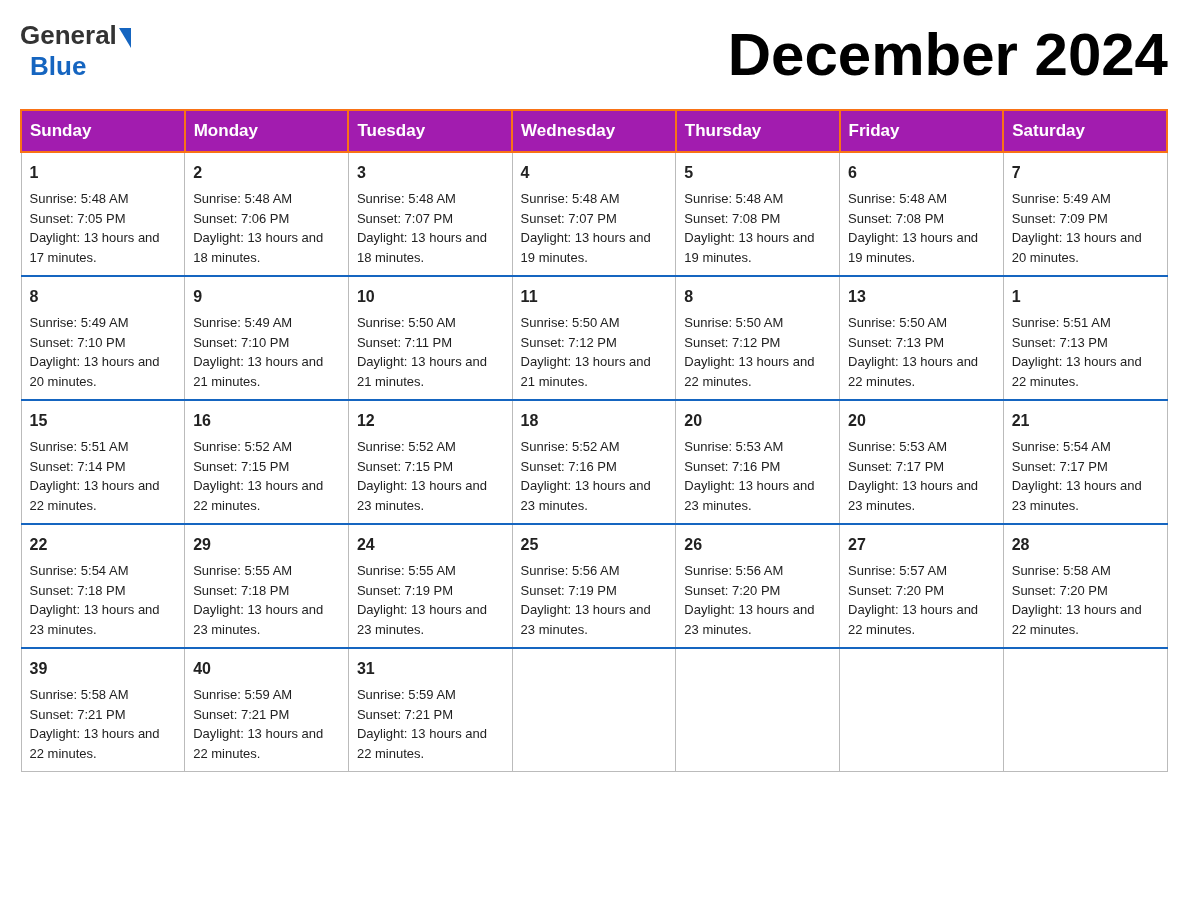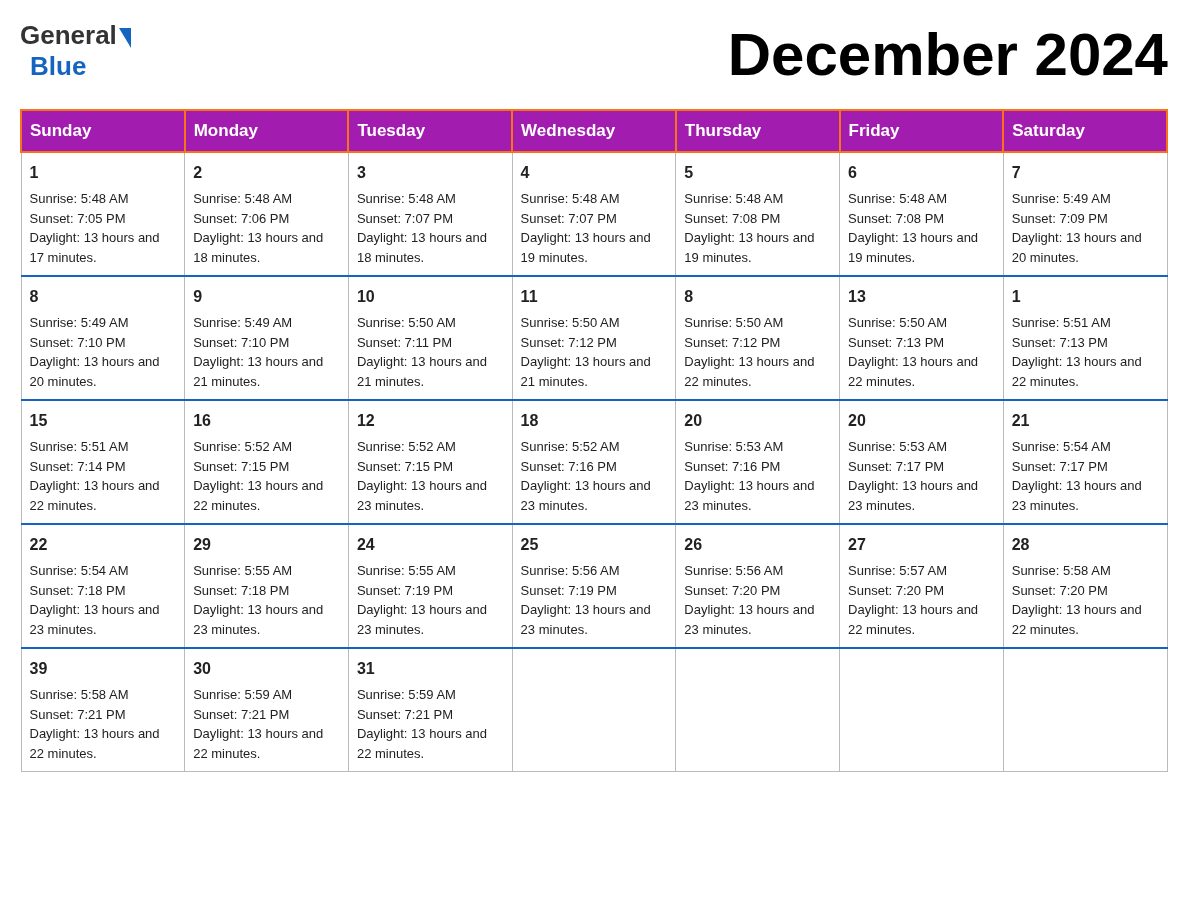--- a/index.html
+++ b/index.html
@@ -157,21 +157,21 @@
         <td><span class="day-number">22</span><span>Sunrise: 5:54 AM</span><br><span>Sunset: 7:18 PM</span><br><span>Daylight: 13 hours and 23 minutes.</span></td>
         <td><span class="day-number">29</span><span>Sunrise: 5:55 AM</span><br><span>Sunset: 7:18 PM</span><br><span>Daylight: 13 hours and 23 minutes.</span></td>
         <td><span class="day-number">24</span><span>Sunrise: 5:55 AM</span><br><span>Sunset: 7:19 PM</span><br><span>Daylight: 13 hours and 23 minutes.</span></td>
         <td><span class="day-number">25</span><span>Sunrise: 5:56 AM</span><br><span>Sunset: 7:19 PM</span><br><span>Daylight: 13 hours and 23 minutes.</span></td>
         <td><span class="day-number">26</span><span>Sunrise: 5:56 AM</span><br><span>Sunset: 7:20 PM</span><br><span>Daylight: 13 hours and 23 minutes.</span></td>
         <td><span class="day-number">27</span><span>Sunrise: 5:57 AM</span><br><span>Sunset: 7:20 PM</span><br><span>Daylight: 13 hours and 22 minutes.</span></td>
         <td><span class="day-number">28</span><span>Sunrise: 5:58 AM</span><br><span>Sunset: 7:20 PM</span><br><span>Daylight: 13 hours and 22 minutes.</span></td>
       </tr>
       <tr class="row-divider">
         <td><span class="day-number">39</span><span>Sunrise: 5:58 AM</span><br><span>Sunset: 7:21 PM</span><br><span>Daylight: 13 hours and 22 minutes.</span></td>
-        <td><span class="day-number">30</span><span>Sunrise: 5:59 AM</span><br><span>Sunset: 7:21 PM</span><br><span>Daylight: 13 hours and 22 minutes.</span></td>
+        <td><span class="day-number">40</span><span>Sunrise: 5:59 AM</span><br><span>Sunset: 7:21 PM</span><br><span>Daylight: 13 hours and 22 minutes.</span></td>
         <td><span class="day-number">31</span><span>Sunrise: 5:59 AM</span><br><span>Sunset: 7:21 PM</span><br><span>Daylight: 13 hours and 22 minutes.</span></td>
         <td class="empty"></td>
         <td class="empty"></td>
         <td class="empty"></td>
         <td class="empty"></td>
       </tr>
     </tbody>
 </table>
 
 </body></html>

